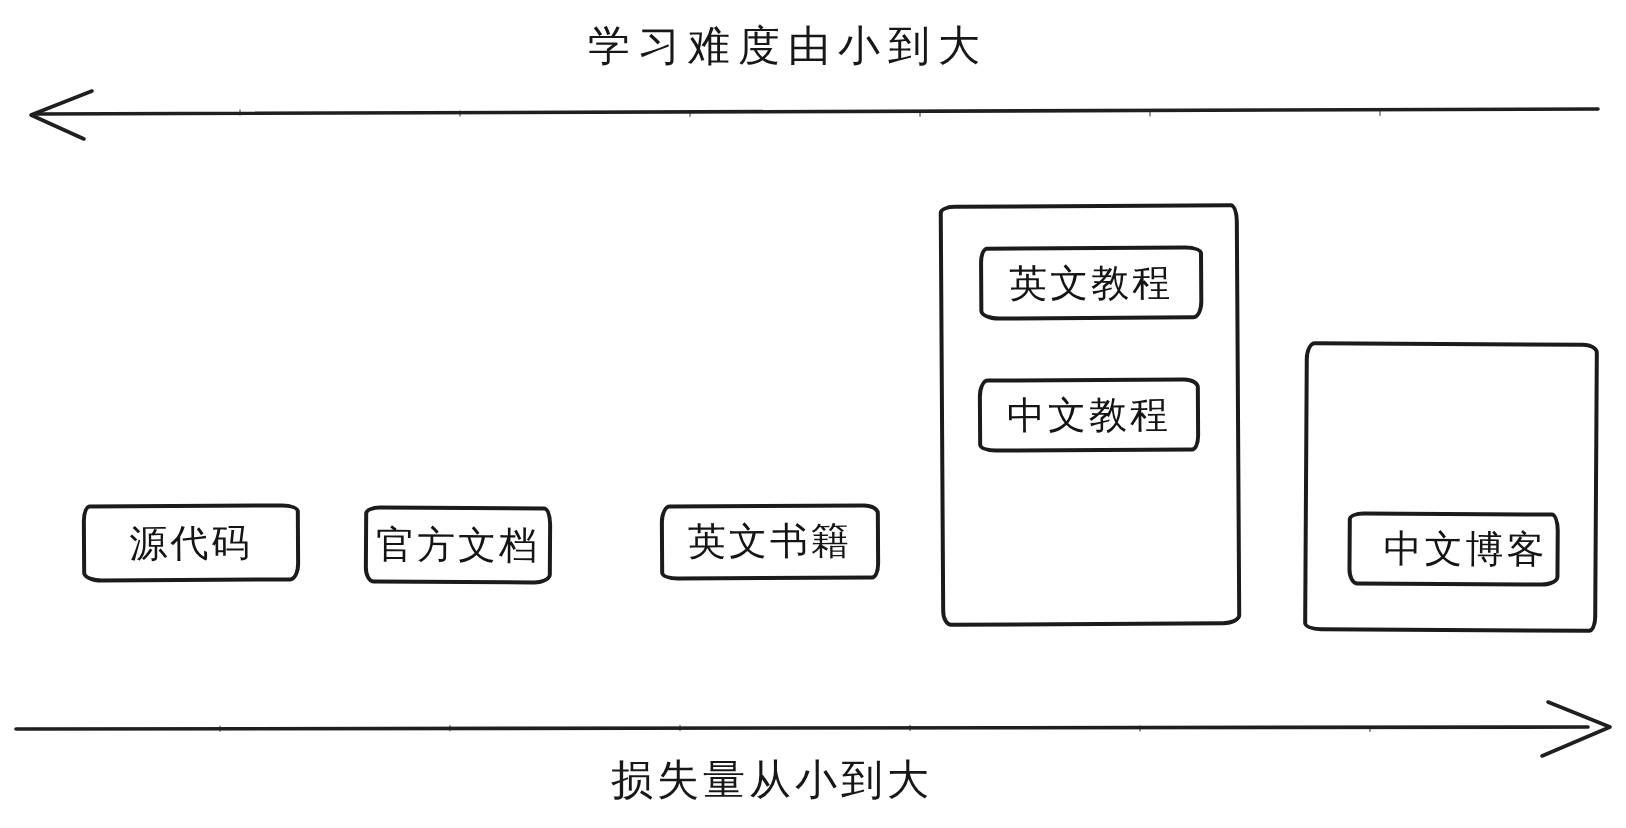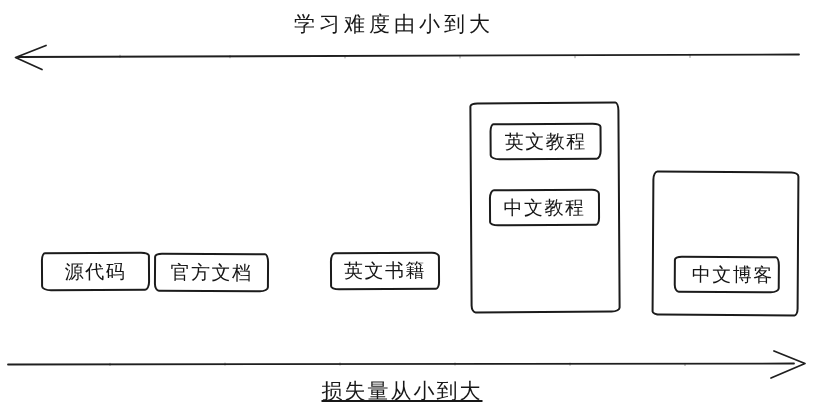--- a/index.html
+++ b/index.html
@@ -29,21 +29,21 @@
   .tick { stroke: #1f1f1f; stroke-width: 1; opacity: .45; }
   .axis-title {
     position: absolute;
     white-space: nowrap;
     font-size: 21px;
     line-height: 25px;
     color: #171717;
     transform: translateX(-50%);
   }
   .axis-title.top    { left: 394px; top: 11px;  letter-spacing: 4px; }
-  .axis-title.bottom { left: 402px; top: 378px; letter-spacing: 2px; text-decoration: underline; }
+  .axis-title.bottom { left: 386px; top: 378px; letter-spacing: 2px; }
   .node {
     position: absolute;
     border: 2px solid #1b1b1b;
     background: #ffffff;
     display: flex;
     align-items: center;
     justify-content: center;
     font-size: 19px;
     letter-spacing: 1.5px;
     color: #141414;
@@ -56,21 +56,21 @@
   }
   
   .r1 { border-radius: 4px 9px 5px 10px / 8px 4px 9px 5px; text-align: center; }
   .r2 { border-radius: 8px 4px 9px 5px / 4px 9px 5px 8px; }
   .r3 { border-radius: 5px 8px 4px 9px / 9px 5px 8px 4px; }
   .tl { transform: rotate(-0.35deg); }
   .tr { transform: rotate(0.35deg); }
 
   
   #b-source   { left: 13px;  top: 252px; width: 109px; height: 39px; margin-left: 28px; }
-  #b-docs     { left: 154px; top: 253px; width: 115px; height: 39px; }
+  #b-docs     { left: 182px; top: 253px; width: 94px; height: 39px; }
   #b-enbooks  { left: 330px; top: 252px; width: 110px; height: 38px; align-items: center; }
 
   #g-english  { left: 470px; top: 102px; width: 150px; height: 211px; }
   #b-entut    { left: 18px;  top: 19px;  width: 112px; height: 37px; }
   #b-enblog   { left: 17px;  top: 85px;  width: 111px; height: 37px; }
   #b-cnbooks  { left: 17px;  top: 150px; width: 108px; height: 38px; }
 
   #g-chinese  { left: 652px; top: 171px; width: 147px; height: 145px; }
   #b-cntut    { left: 20px;  top: 17px;  width: 108px; height: 36px; }
   #b-cnblog   { left: 20px;  top: 83px;  width: 106px; height: 37px; padding-left: 12px; }

